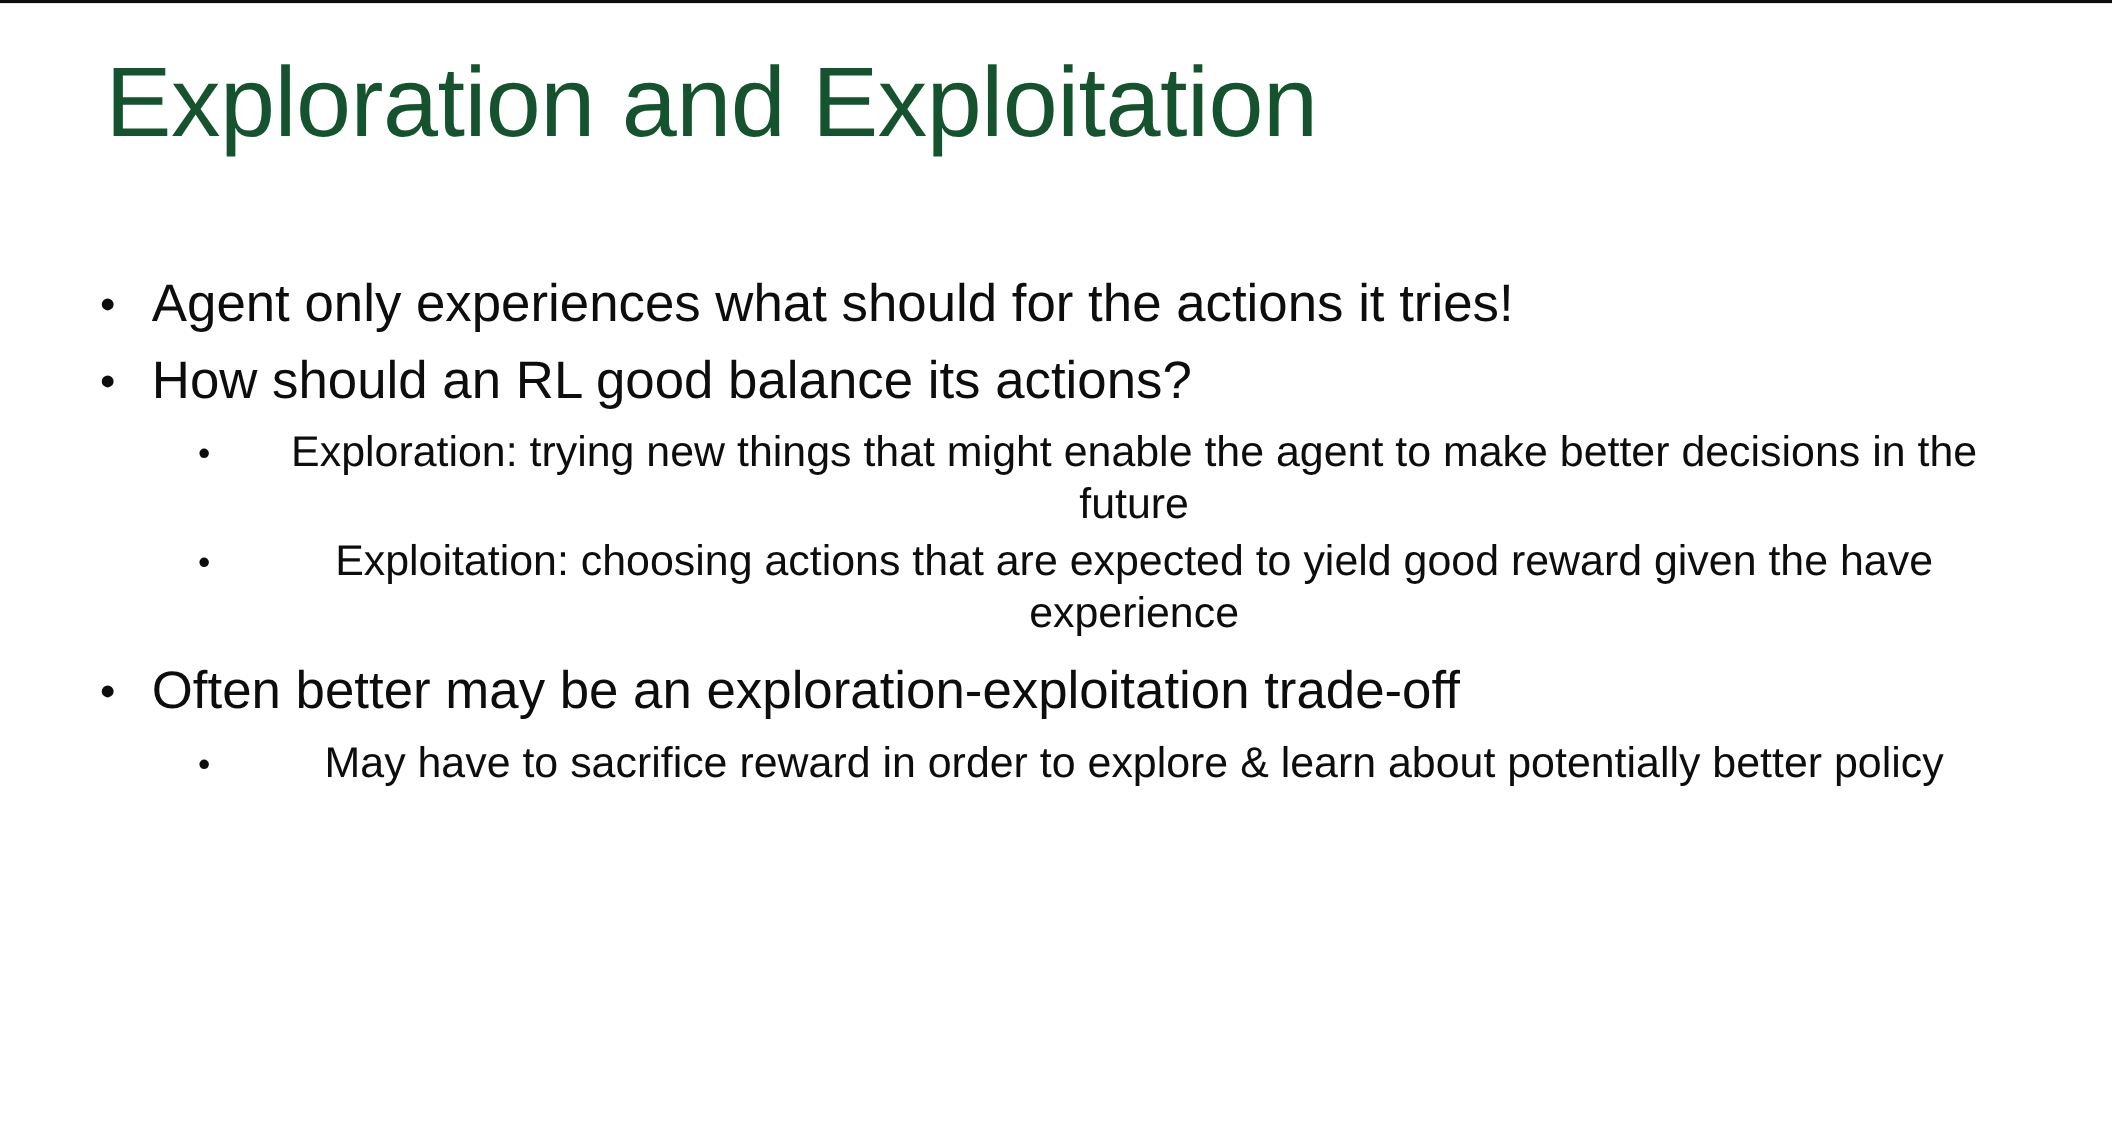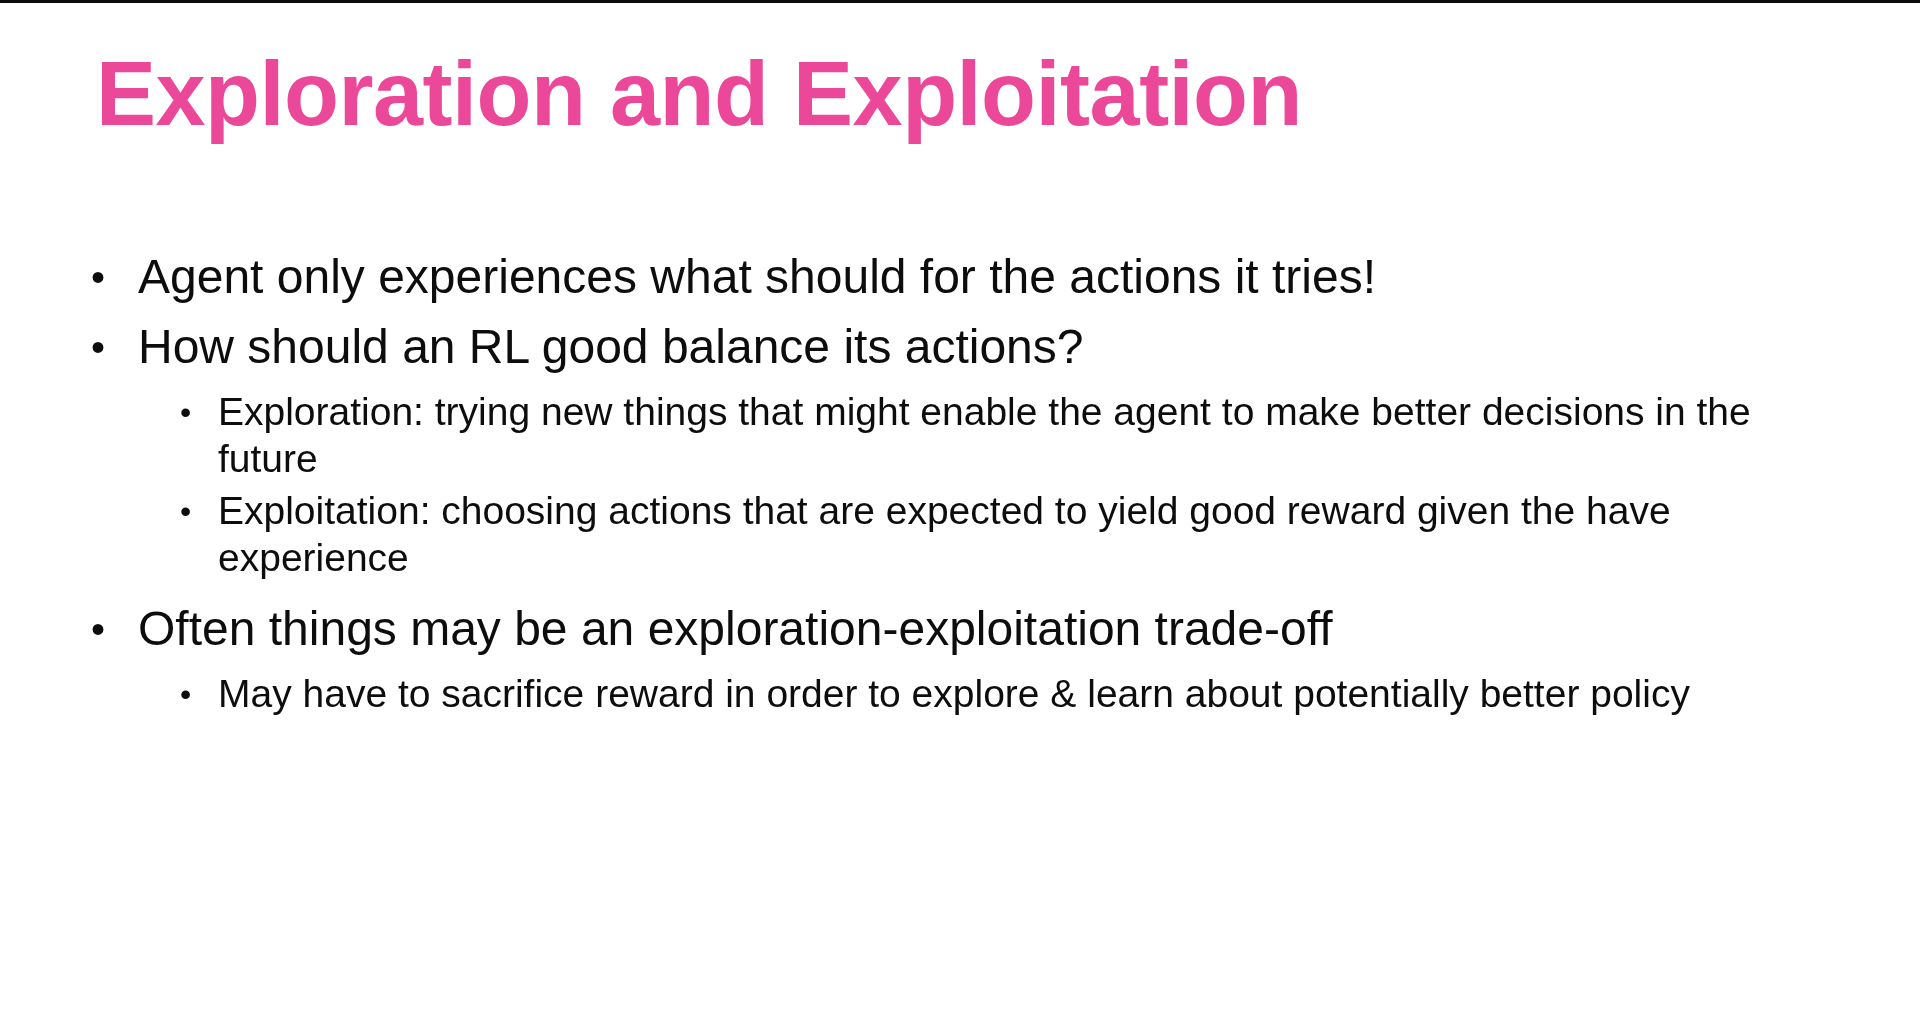--- a/index.html
+++ b/index.html
@@ -35,23 +35,23 @@
     background: #ffffff;
   }
 
   .slide-title {
     position: absolute;
     left: 96px;
     top: 44px;
     width: 1740px;
     font-size: 90px;
     line-height: 1.06;
-    font-weight: 700;
+    font-weight: 400;
     letter-spacing: -0.5px;
-    color: #ec4899;
+    color: #14532d;
     white-space: nowrap;
   }
 
   .body-block {
     position: absolute;
     left: 86px;
     top: 246px;
     width: 1800px;
   }
 
@@ -94,20 +94,21 @@
     width: 42px;
     text-align: left;
     padding-left: 4px;
     font-size: 32px;
     line-height: 1.45;
     box-sizing: border-box;
   }
   .level-2 .text {
     flex: 1 1 auto;
     padding-right: 42px;
+    text-align: center;
   }
 
   .gap-before-l2 { margin-top: 4px; }
   .gap-after-group { margin-top: 20px; }
 </style>
 </head>
 <body>
 
 <div class="top-edge-rule"></div>
 
@@ -132,21 +133,21 @@
       <span class="text">Exploration: trying new things that might enable the agent to make better decisions in the future</span>
     </div>
 
     <div class="bullet-row level-2">
       <span class="marker">•</span>
       <span class="text">Exploitation: choosing actions that are expected to yield good reward given the have experience</span>
     </div>
 
     <div class="bullet-row level-1 gap-after-group">
       <span class="marker">•</span>
-      <span class="text">Often things may be an exploration-exploitation trade-off</span>
+      <span class="text">Often better may be an exploration-exploitation trade-off</span>
     </div>
 
     <div class="bullet-row level-2 gap-before-l2">
       <span class="marker">•</span>
       <span class="text">May have to sacrifice reward in order to explore &amp; learn about potentially better policy</span>
     </div>
 
   </div>
 </div>
 

